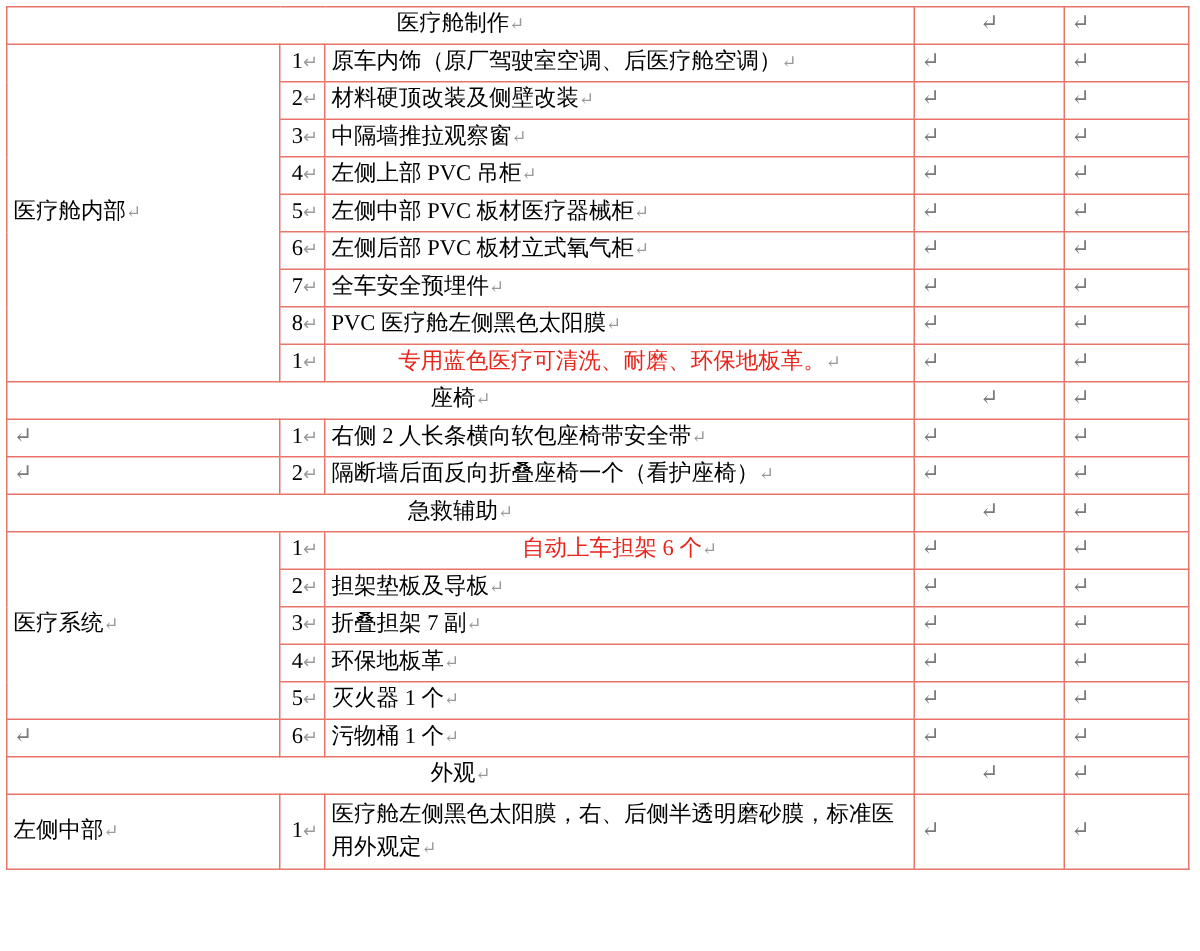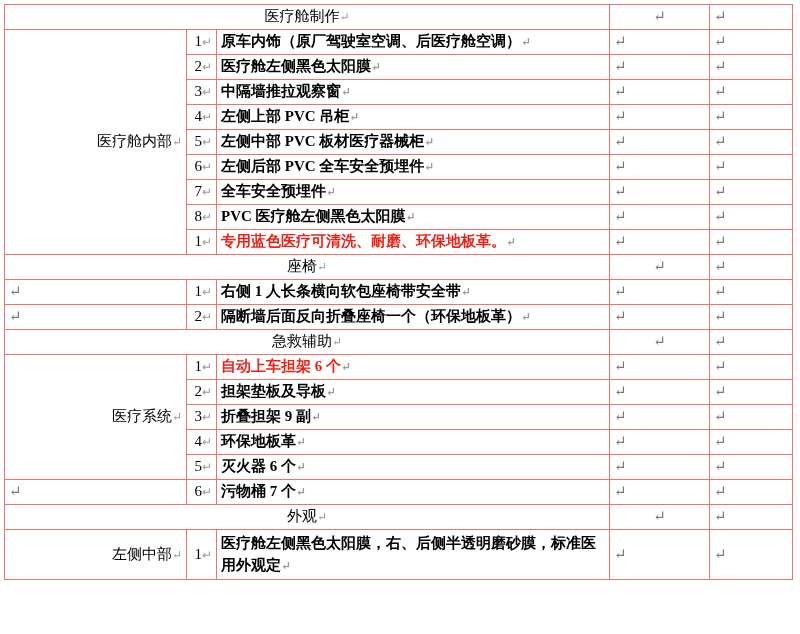--- a/index.html
+++ b/index.html
@@ -35,47 +35,47 @@
     box-sizing: border-box;
   }
   
   col.c1 { width: 182px; }
   col.c2 { width: 30px; }
   col.c3 { width: 393px; }
   col.c4 { width: 100px; }
   col.c5 { width: 83px; }
 
   .cat {
-    text-align: right;
+    text-align: left;
   }
   .num {
     text-align: right;
     padding-right: 3px;
     font-family: "Liberation Serif", serif;
   }
   .desc {
     text-align: left;
-    font-weight: bold;
   }
   .section {
     text-align: center;
     font-weight: normal;
   }
   .mark {
     color: #7a7a7a;
     font-size: 12px;
     text-align: left;
     vertical-align: top;
     padding-left: 3px;
   }
   .mark.center {
     text-align: center;
   }
   .redtext {
     color: #e8241b;
+    text-align: center;
   }
   .tall {
     height: 50px;
   }
   .pilcrow {
     color: #8a8a8a;
     font-size: 12px;
   }
   .desc .pilcrow, .cat .pilcrow, .num .pilcrow, .section .pilcrow {
     color: #9a9a9a;
@@ -106,21 +106,21 @@
 
       <tr>
         <td class="cat" rowspan="9"><span>医疗舱内部</span><span class="pilcrow">↵</span></td>
         <td class="num"><span>1</span><span class="pilcrow">↵</span></td>
         <td class="desc"><span>原车内饰（原厂驾驶室空调、后医疗舱空调）</span><span class="pilcrow">↵</span></td>
         <td class="mark">↵</td>
         <td class="mark">↵</td>
       </tr>
       <tr>
         <td class="num"><span>2</span><span class="pilcrow">↵</span></td>
-        <td class="desc"><span>医疗舱左侧黑色太阳膜</span><span class="pilcrow">↵</span></td>
+        <td class="desc"><span>材料硬顶改装及侧壁改装</span><span class="pilcrow">↵</span></td>
         <td class="mark">↵</td>
         <td class="mark">↵</td>
       </tr>
       <tr>
         <td class="num"><span>3</span><span class="pilcrow">↵</span></td>
         <td class="desc"><span>中隔墙推拉观察窗</span><span class="pilcrow">↵</span></td>
         <td class="mark">↵</td>
         <td class="mark">↵</td>
       </tr>
       <tr>
@@ -130,21 +130,21 @@
         <td class="mark">↵</td>
       </tr>
       <tr>
         <td class="num"><span>5</span><span class="pilcrow">↵</span></td>
         <td class="desc"><span>左侧中部 PVC 板材医疗器械柜</span><span class="pilcrow">↵</span></td>
         <td class="mark">↵</td>
         <td class="mark">↵</td>
       </tr>
       <tr>
         <td class="num"><span>6</span><span class="pilcrow">↵</span></td>
-        <td class="desc"><span>左侧后部 PVC 全车安全预埋件</span><span class="pilcrow">↵</span></td>
+        <td class="desc"><span>左侧后部 PVC 板材立式氧气柜</span><span class="pilcrow">↵</span></td>
         <td class="mark">↵</td>
         <td class="mark">↵</td>
       </tr>
       <tr>
         <td class="num"><span>7</span><span class="pilcrow">↵</span></td>
         <td class="desc"><span>全车安全预埋件</span><span class="pilcrow">↵</span></td>
         <td class="mark">↵</td>
         <td class="mark">↵</td>
       </tr>
       <tr>
@@ -162,28 +162,28 @@
 
       <tr>
         <td class="section" colspan="3"><span>座椅</span><span class="pilcrow">↵</span></td>
         <td class="mark center">↵</td>
         <td class="mark">↵</td>
       </tr>
 
       <tr>
         <td class="mark">↵</td>
         <td class="num"><span>1</span><span class="pilcrow">↵</span></td>
-        <td class="desc"><span>右侧 1 人长条横向软包座椅带安全带</span><span class="pilcrow">↵</span></td>
+        <td class="desc"><span>右侧 2 人长条横向软包座椅带安全带</span><span class="pilcrow">↵</span></td>
         <td class="mark">↵</td>
         <td class="mark">↵</td>
       </tr>
       <tr>
         <td class="mark">↵</td>
         <td class="num"><span>2</span><span class="pilcrow">↵</span></td>
-        <td class="desc"><span>隔断墙后面反向折叠座椅一个（环保地板革）</span><span class="pilcrow">↵</span></td>
+        <td class="desc"><span>隔断墙后面反向折叠座椅一个（看护座椅）</span><span class="pilcrow">↵</span></td>
         <td class="mark">↵</td>
         <td class="mark">↵</td>
       </tr>
 
       <tr>
         <td class="section" colspan="3"><span>急救辅助</span><span class="pilcrow">↵</span></td>
         <td class="mark center">↵</td>
         <td class="mark">↵</td>
       </tr>
 
@@ -195,40 +195,40 @@
         <td class="mark">↵</td>
       </tr>
       <tr>
         <td class="num"><span>2</span><span class="pilcrow">↵</span></td>
         <td class="desc"><span>担架垫板及导板</span><span class="pilcrow">↵</span></td>
         <td class="mark">↵</td>
         <td class="mark">↵</td>
       </tr>
       <tr>
         <td class="num"><span>3</span><span class="pilcrow">↵</span></td>
-        <td class="desc"><span>折叠担架 9 副</span><span class="pilcrow">↵</span></td>
+        <td class="desc"><span>折叠担架 7 副</span><span class="pilcrow">↵</span></td>
         <td class="mark">↵</td>
         <td class="mark">↵</td>
       </tr>
       <tr>
         <td class="num"><span>4</span><span class="pilcrow">↵</span></td>
         <td class="desc"><span>环保地板革</span><span class="pilcrow">↵</span></td>
         <td class="mark">↵</td>
         <td class="mark">↵</td>
       </tr>
       <tr>
         <td class="num"><span>5</span><span class="pilcrow">↵</span></td>
-        <td class="desc"><span>灭火器 6 个</span><span class="pilcrow">↵</span></td>
+        <td class="desc"><span>灭火器 1 个</span><span class="pilcrow">↵</span></td>
         <td class="mark">↵</td>
         <td class="mark">↵</td>
       </tr>
       <tr>
         <td class="mark">↵</td>
         <td class="num"><span>6</span><span class="pilcrow">↵</span></td>
-        <td class="desc"><span>污物桶 7 个</span><span class="pilcrow">↵</span></td>
+        <td class="desc"><span>污物桶 1 个</span><span class="pilcrow">↵</span></td>
         <td class="mark">↵</td>
         <td class="mark">↵</td>
       </tr>
 
       <tr>
         <td class="section" colspan="3"><span>外观</span><span class="pilcrow">↵</span></td>
         <td class="mark center">↵</td>
         <td class="mark">↵</td>
       </tr>
 

